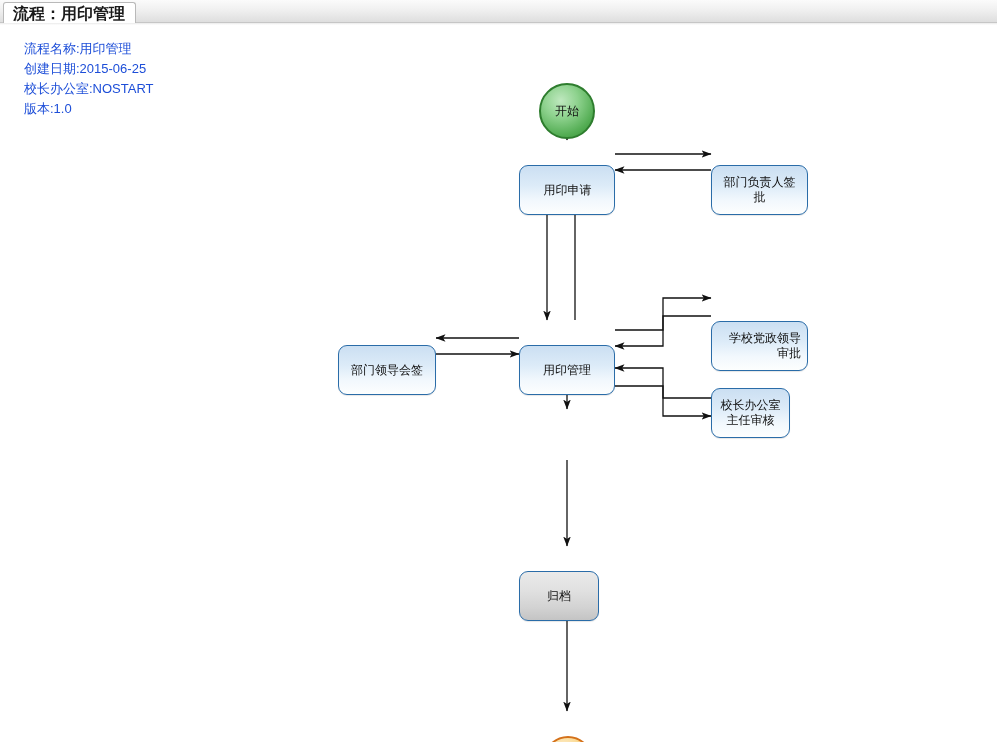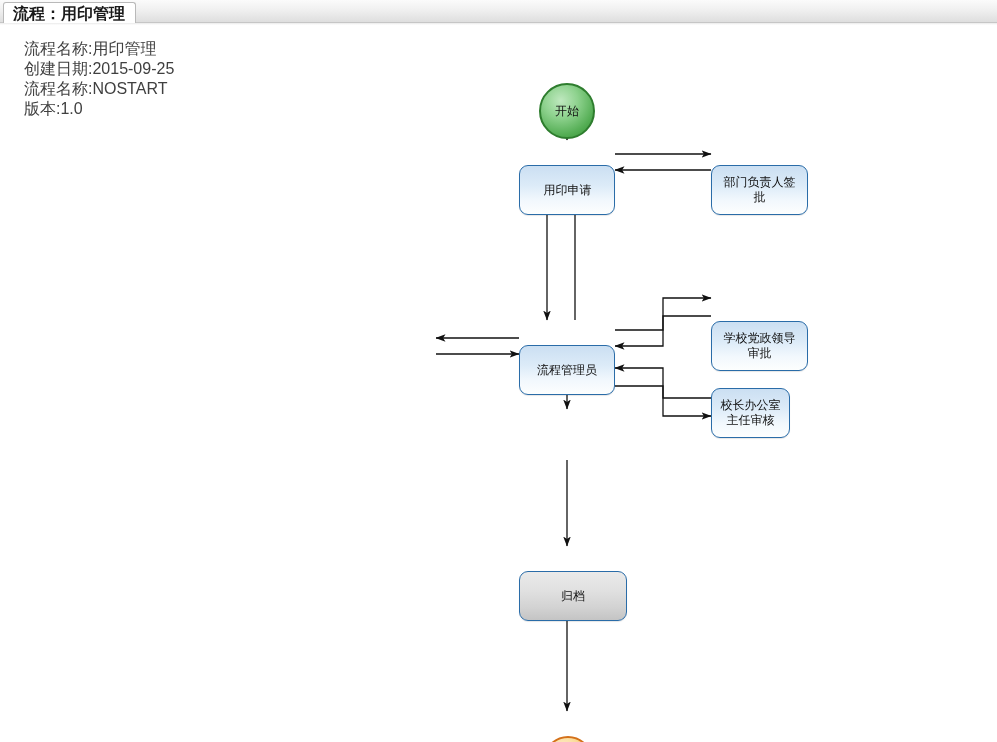--- a/index.html
+++ b/index.html
@@ -61,23 +61,23 @@
   }
 
   
   #meta-panel {
     position: absolute;
     left: 24px;
     top: 39px;
     width: 320px;
   }
   .meta-line {
-    font-size: 16px;
+    font-size: 13px;
     line-height: 20px;
-    color: #404040;
+    color: #1d4ed8;
     white-space: nowrap;
   }
 
   
   #diagram-canvas {
     position: absolute;
     left: 0;
     top: 24px;
     width: 997px;
     height: 718px;
@@ -132,22 +132,22 @@
 
 <div id="tab-bar">
   <div id="tab-strip">
     <div class="tab">流程：用印管理</div>
   </div>
 </div>
 <div id="tab-bar-shadow"></div>
 
 <div id="meta-panel">
   <div class="meta-line">流程名称:用印管理</div>
-  <div class="meta-line">创建日期:2015-09-25</div>
-  <div class="meta-line">流程名称:NOSTART</div>
+  <div class="meta-line">创建日期:2015-06-25</div>
+  <div class="meta-line">校长办公室:NOSTART</div>
   <div class="meta-line">版本:1.0</div>
 </div>
 
 <div id="diagram-canvas">
 
   <svg id="connector-layer" width="997" height="718" viewBox="0 0 997 718">
     <defs>
       <marker id="arrowhead" markerWidth="10" markerHeight="8" refX="9.5" refY="4" orient="auto" markerUnits="userSpaceOnUse">
         <path d="M0,0.2 L10,4 L0,7.8 L2.4,4 Z" fill="#111111"></path>
       </marker>
@@ -190,34 +190,37 @@
 
   <div class="node node-task" style="left:519px; top:113px; width:96px; height:50px;padding-left:7px;">
     <span>用印申请</span>
   </div>
 
   <div class="node node-task" style="left:711px; top:113px; width:97px; height:50px;">
     <span>部门负责人签批</span>
   </div>
 
   <div class="node node-task" style="left:519px; top:293px; width:96px; height:50px;">
-    <span>流程管理员</span>
-  </div>
-
-
-  <div class="node node-task" style="left:711px; top:269px; width:97px; height:50px;">
+    <span>用印管理</span>
+  </div>
+
+  <div class="node node-task" style="left:338px; top:293px; width:98px; height:50px;">
+    <span>部门领导会签</span>
+  </div>
+
+  <div class="node node-task" style="left:711px; top:269px; width:97px; height:50px;text-align:right;">
     <span>学校党政领导审批</span>
   </div>
 
   <div class="node node-task" style="left:711px; top:336px; width:79px; height:50px;">
     <span>校长办公室主任审核</span>
   </div>
 
 
-  <div class="node node-task gray" style="left:519px; top:519px; width:108px; height:50px;">
+  <div class="node node-task gray" style="left:519px; top:519px; width:80px; height:50px;">
     <span>归档</span>
   </div>
 
   <div class="node node-event node-end" style="left:543px; top:684px; width:50px; height:50px;">
     <span>结束</span>
   </div>
 
 </div>
 
 </body></html>

